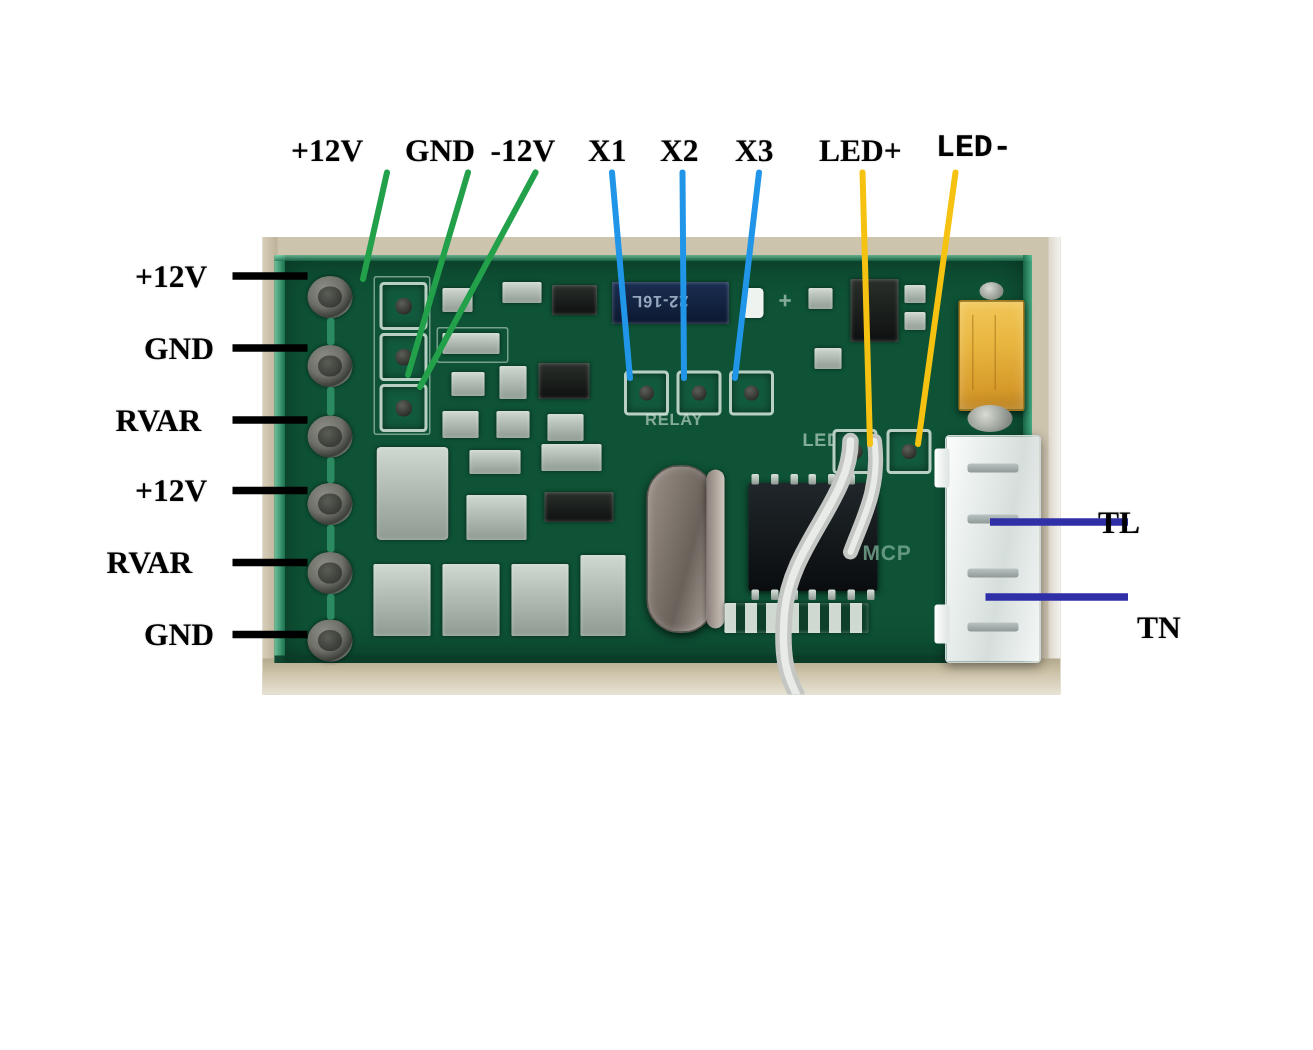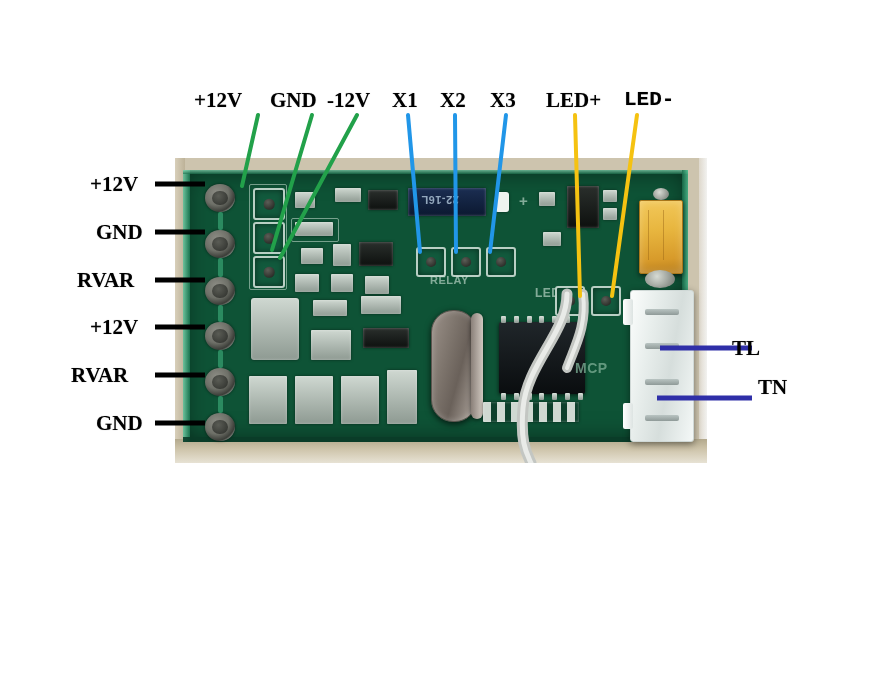--- a/index.html
+++ b/index.html
@@ -335,15 +335,15 @@
   <div class="label top" style="left:624px;top:88px;font-family:Liberation Mono, monospace;">LED-</div>
 
   <div class="label side" style="left:90px;top:172px;">+12V</div>
   <div class="label side" style="left:96px;top:220px;">GND</div>
   <div class="label side" style="left:77px;top:268px;">RVAR</div>
   <div class="label side" style="left:90px;top:315px;">+12V</div>
   <div class="label side" style="left:71px;top:363px;">RVAR</div>
   <div class="label side" style="left:96px;top:411px;">GND</div>
 
   <div class="label side" style="left:732px;top:336px;">TL</div>
-  <div class="label side" style="left:758px;top:375px;">TN</div>
+  <div class="label side" style="left:758px;top:406px;">TN</div>
 
 </div>
 
 </body></html>

